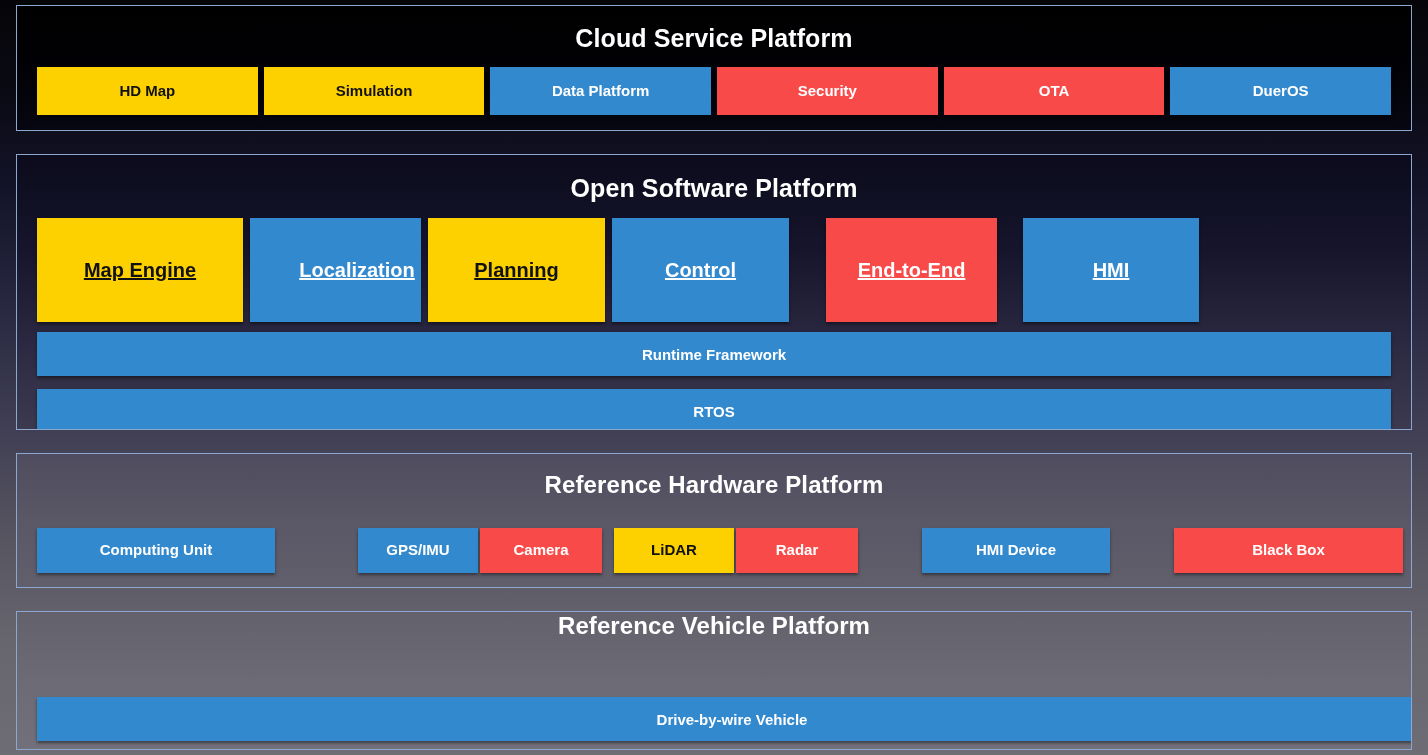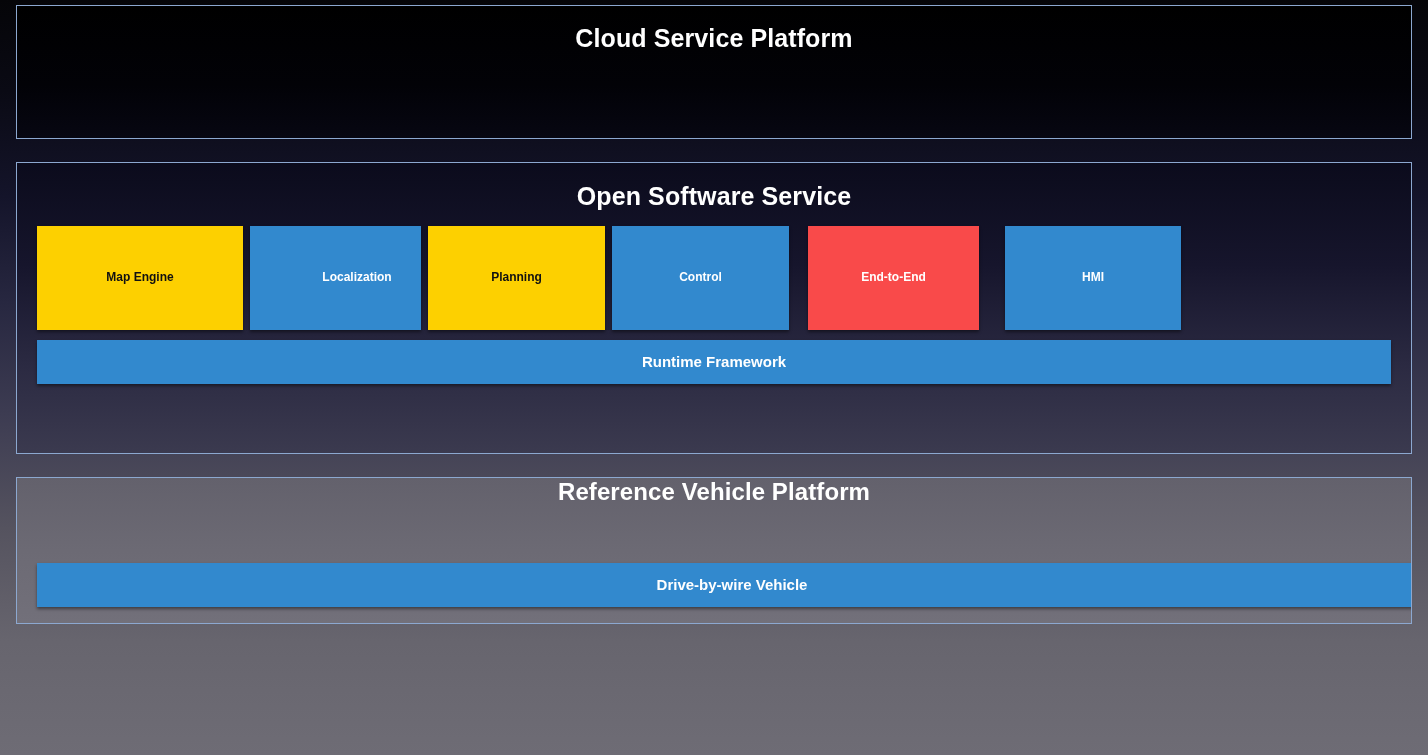--- a/index.html
+++ b/index.html
@@ -85,27 +85,27 @@
   .cloud-row .box { flex:1; font-size:15px; }
 
   
   .sw-row {
     position:absolute;
     left:20px; top:63px;
     width:1354px; height:104px;
     display:flex;
     gap:7px;
   }
-  .sw-row .box { font-size:12px; }
+  .sw-row .box { font-size:20px;text-decoration:underline; }
   .sw-w1 { flex:0 0 206px; }   
   .sw-w2 { flex:0 0 171px;padding-left:47px; }   
   .sw-w3 { flex:0 0 176px; }   
   .sw-w4 { flex:0 0 177px; }   
   .sw-w5 { flex:0 0 177px; }   
-  .sw-w6 { flex:0 0 171px; margin-left:12px; } 
+  .sw-w6 { flex:0 0 171px; margin-left:30px; } 
   .sw-w7 { flex:0 0 176px; margin-left:19px; } 
 
   
   .sw-bars {
     position:absolute;
     left:20px; top:177px;
     width:1354px;
     display:flex;
     flex-direction:column;
     gap:13px;
@@ -139,39 +139,60 @@
   }
   .veh-row .box { width:100%; height:44px; font-size:15px; }
 </style>
 </head>
 <body>
 
 <div id="diagram">
 
   <section class="panel panel-cloud">
     <div class="panel-title">Cloud Service Platform</div>
+    <div class="cloud-row">
+      <div class="box c-yellow">HD Map</div>
+      <div class="box c-yellow">Simulation</div>
+      <div class="box c-blue">Data Platform</div>
+      <div class="box c-red">Security</div>
+      <div class="box c-red">OTA</div>
+      <div class="box c-blue">DuerOS</div>
+    </div>
   </section>
 
   <section class="panel panel-software">
-    <div class="panel-title">Open Software Service</div>
+    <div class="panel-title">Open Software Platform</div>
 
     <div class="sw-row">
       <div class="box c-yellow sw-w1">Map Engine</div>
       <div class="box c-blue sw-w2">Localization</div>
       <div class="box c-yellow sw-w4">Planning</div>
       <div class="box c-blue sw-w5">Control</div>
       <div class="box c-red sw-w6">End-to-End</div>
       <div class="box c-blue sw-w7">HMI</div>
     </div>
 
     <div class="sw-bars">
       <div class="box c-blue">Runtime Framework</div>
+      <div class="box c-blue">RTOS</div>
     </div>
   </section>
 
+  <section class="panel panel-hardware">
+    <div class="panel-title">Reference Hardware Platform</div>
+    <div class="hw-row">
+      <div class="box c-blue hw-computing">Computing Unit</div>
+      <div class="box c-blue hw-gps">GPS/IMU</div>
+      <div class="box c-red hw-camera">Camera</div>
+      <div class="box c-yellow hw-lidar">LiDAR</div>
+      <div class="box c-red hw-radar">Radar</div>
+      <div class="box c-blue hw-hmi">HMI Device</div>
+      <div class="box c-red hw-blackbox">Black Box</div>
+    </div>
+  </section>
 
   <section class="panel panel-vehicle">
     <div class="panel-title">Reference Vehicle Platform</div>
     <div class="veh-row">
       <div class="box c-blue">Drive-by-wire Vehicle</div>
     </div>
   </section>
 
 </div>
 

